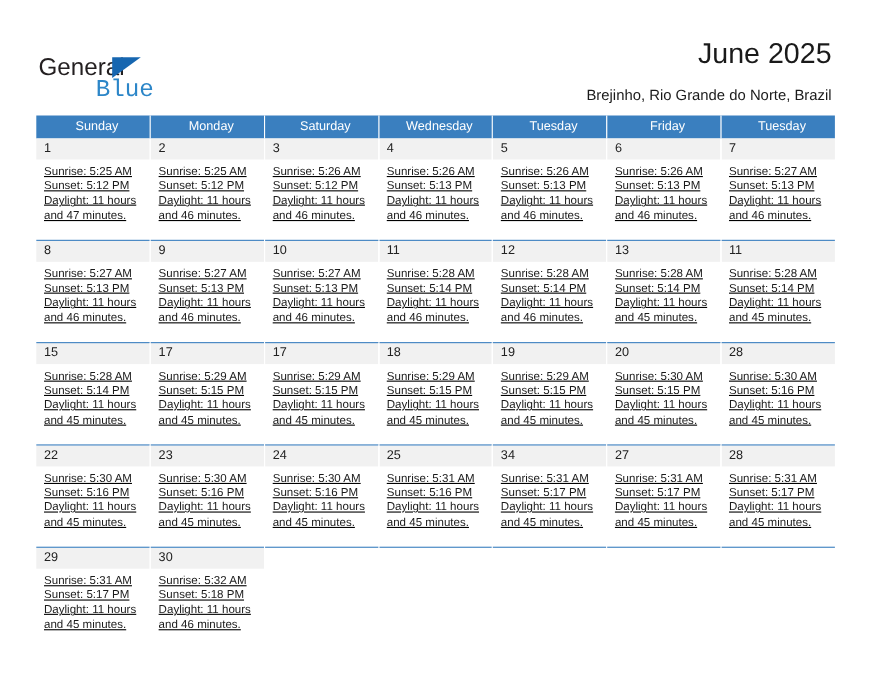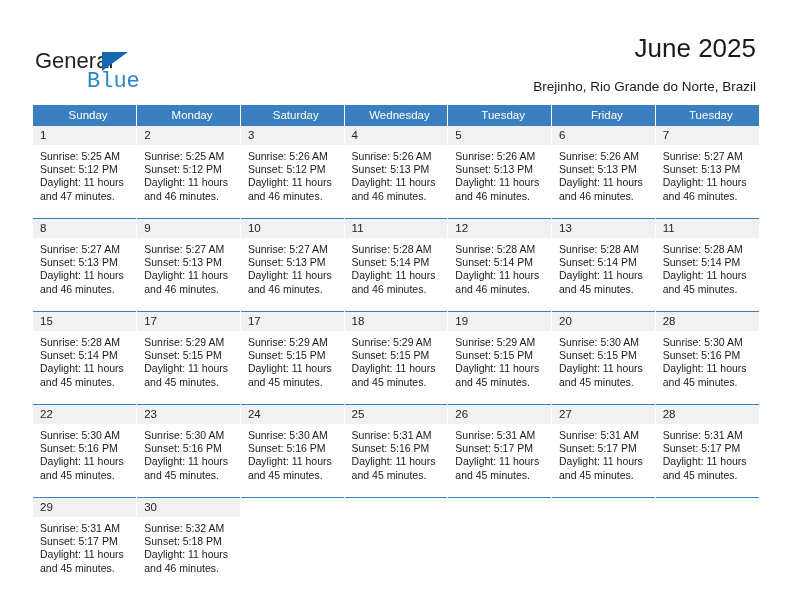--- a/index.html
+++ b/index.html
@@ -122,20 +122,21 @@
     height: 12px;
     line-height: 12px;
   }
   .daynum.empty {
     background: #ffffff;
     color: transparent;
   }
   .cellbody {
     padding: 5px 5px 10px 7px;
     min-height: 58px;
+    text-decoration: underline;
   }
   .cellbody .line {
     font-size: 10.5px;
     line-height: 13.2px;
     color: #1a1a1a;
     white-space: nowrap;
   }
   .cellbody.empty .line { visibility: hidden; }
 </style>
 </head>
@@ -394,21 +395,21 @@
           <td>
             <div class="daynum">25</div>
             <div class="cellbody">
               <div class="line">Sunrise: 5:31 AM</div>
               <div class="line">Sunset: 5:16 PM</div>
               <div class="line">Daylight: 11 hours</div>
               <div class="line">and 45 minutes.</div>
             </div>
           </td>
           <td>
-            <div class="daynum">26</div>
+            <div class="daynum">34</div>
             <div class="cellbody">
               <div class="line">Sunrise: 5:31 AM</div>
               <div class="line">Sunset: 5:17 PM</div>
               <div class="line">Daylight: 11 hours</div>
               <div class="line">and 45 minutes.</div>
             </div>
           </td>
           <td>
             <div class="daynum">27</div>
             <div class="cellbody">

